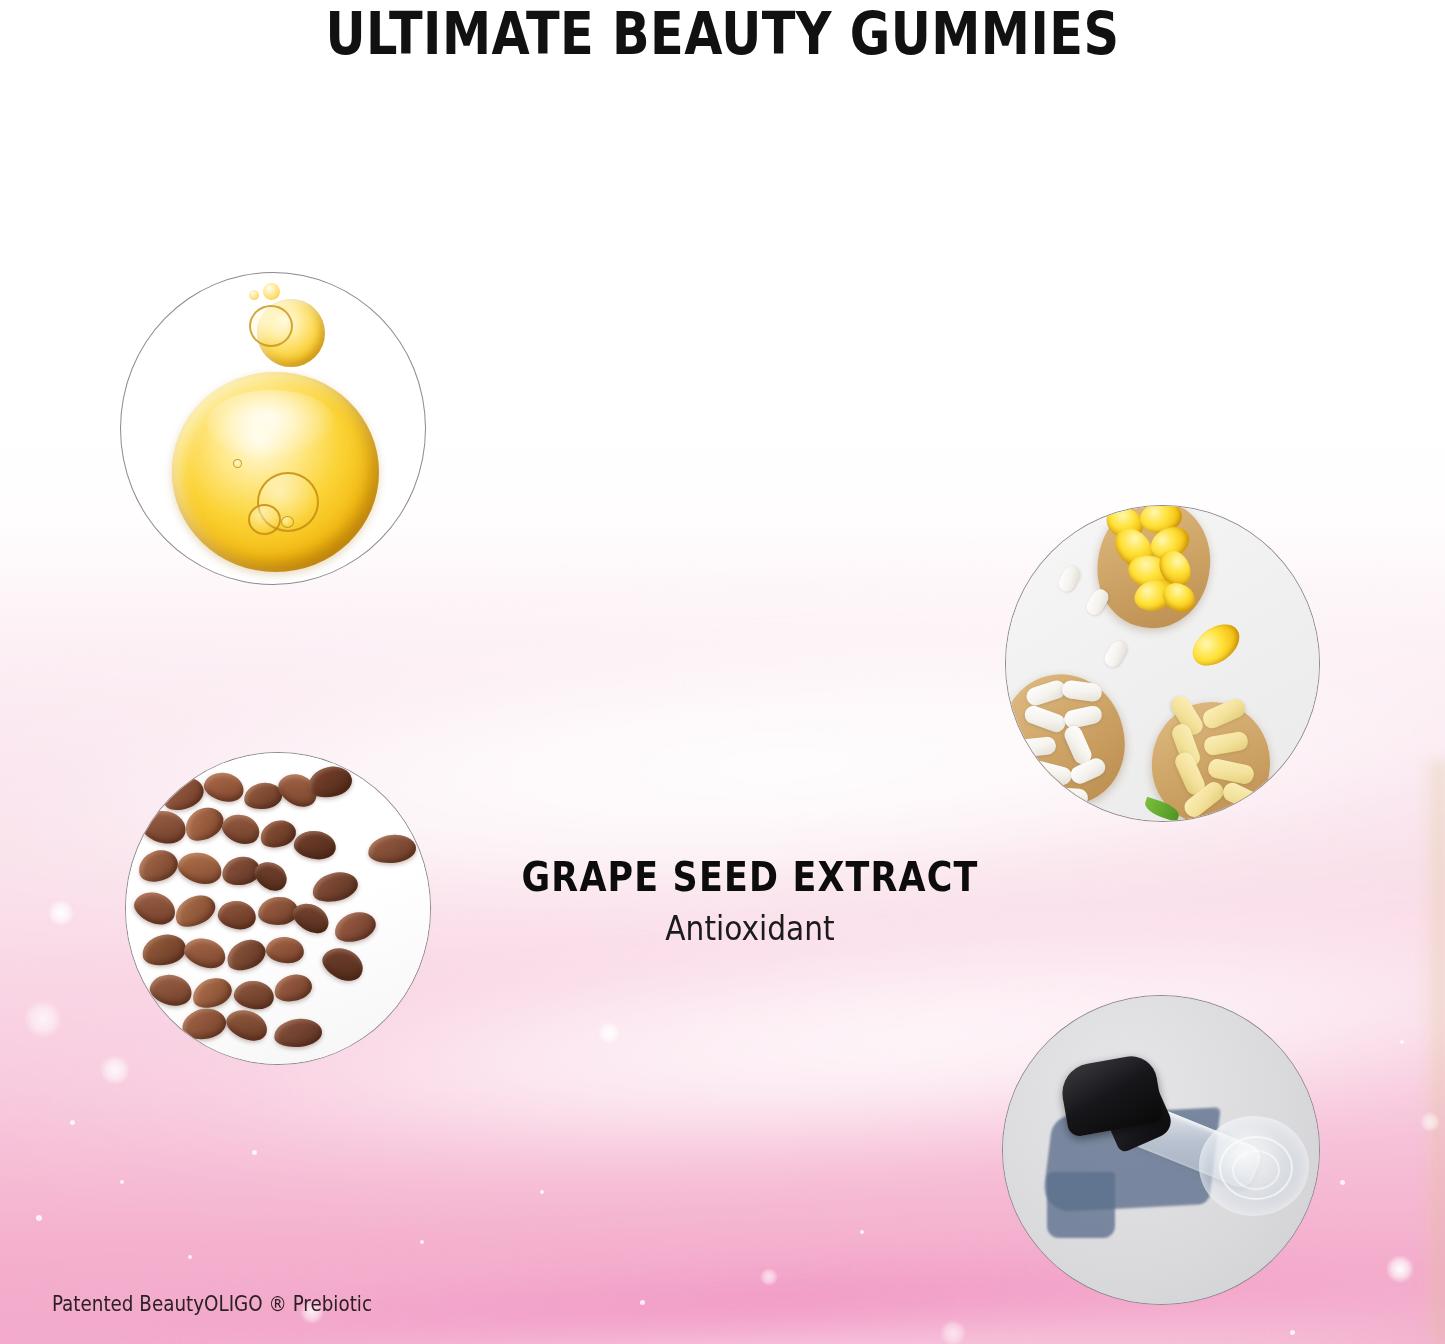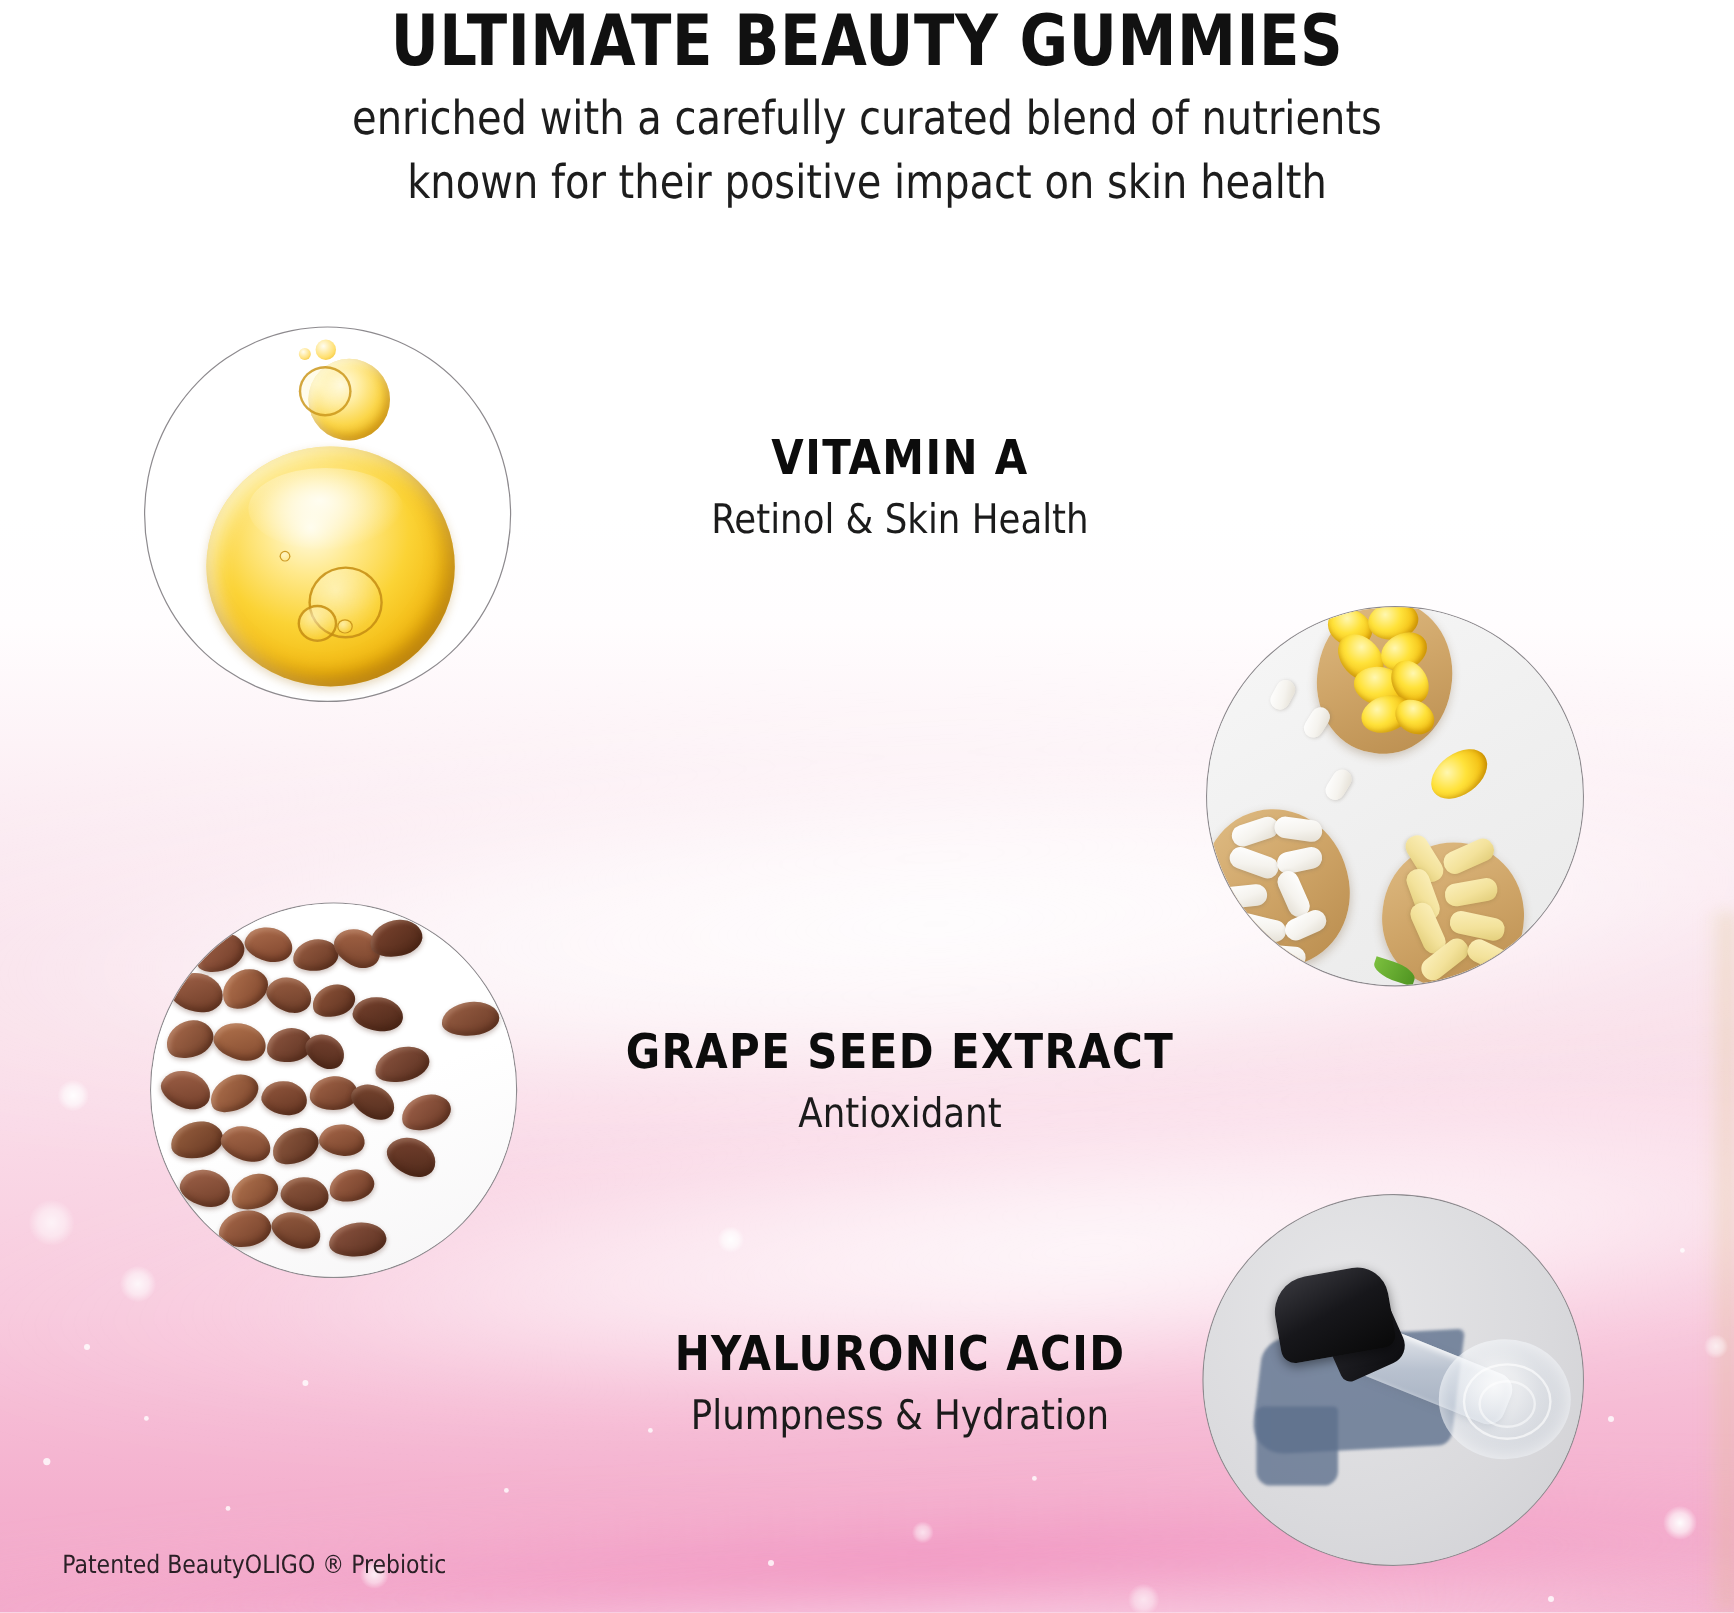--- a/index.html
+++ b/index.html
@@ -364,24 +364,20 @@
   <div class="spark" style="left:420px; top:1240px; width:4px; height:4px;"></div>
   <div class="spark" style="left:640px; top:1300px; width:5px; height:5px;"></div>
   <div class="spark" style="left:1340px;top:1180px; width:5px; height:5px;"></div>
   <div class="spark" style="left:1400px;top:1040px; width:4px; height:4px;"></div>
   <div class="spark" style="left:1290px;top:1330px; width:5px; height:5px;"></div>
   <div class="spark" style="left:860px; top:1230px; width:4px; height:4px;"></div>
   <div class="spark" style="left:540px; top:1190px; width:4px; height:4px;"></div>
 
   <div class="header">
     <div class="main-title">ULTIMATE BEAUTY GUMMIES</div>
-    <div class="sub-wrap">
-      <div class="sub-line">enriched with a carefully curated blend of nutrients</div>
-      <div class="sub-line">known for their positive impact on skin health</div>
-    </div>
   </div>
 
   <div class="medallion m-oil">
     <div class="oil-tiny2"></div>
     <div class="oil-tiny1"></div>
     <div class="oil-mid"></div>
     <div class="oil-mid2"></div>
     <div class="oil-big"></div>
     <div class="oil-ring oil-r1"></div>
     <div class="oil-ring oil-r2"></div>
@@ -478,31 +474,23 @@
   <div class="medallion m-drop">
     <div class="surface"></div>
     <div class="drop-shadow"></div>
     <div class="drop-shadow2"></div>
     <div class="drop-glass"></div>
     <div class="drop-gel"></div>
     <div class="drop-neck"></div>
     <div class="drop-cap"></div>
   </div>
 
-  <div class="ing ing-a">
-    <div class="ing-name">VITAMIN A</div>
-    <div class="ing-desc">Retinol &amp; Skin Health</div>
-  </div>
 
 
   <div class="ing ing-grape">
     <div class="ing-name">GRAPE SEED EXTRACT</div>
     <div class="ing-desc">Antioxidant</div>
   </div>
 
-  <div class="ing ing-hya">
-    <div class="ing-name">HYALURONIC ACID</div>
-    <div class="ing-desc">Plumpness &amp; Hydration</div>
-  </div>
 
   <div class="footnote">Patented BeautyOLIGO ® Prebiotic</div>
 
 </div>
 
 </body></html>

